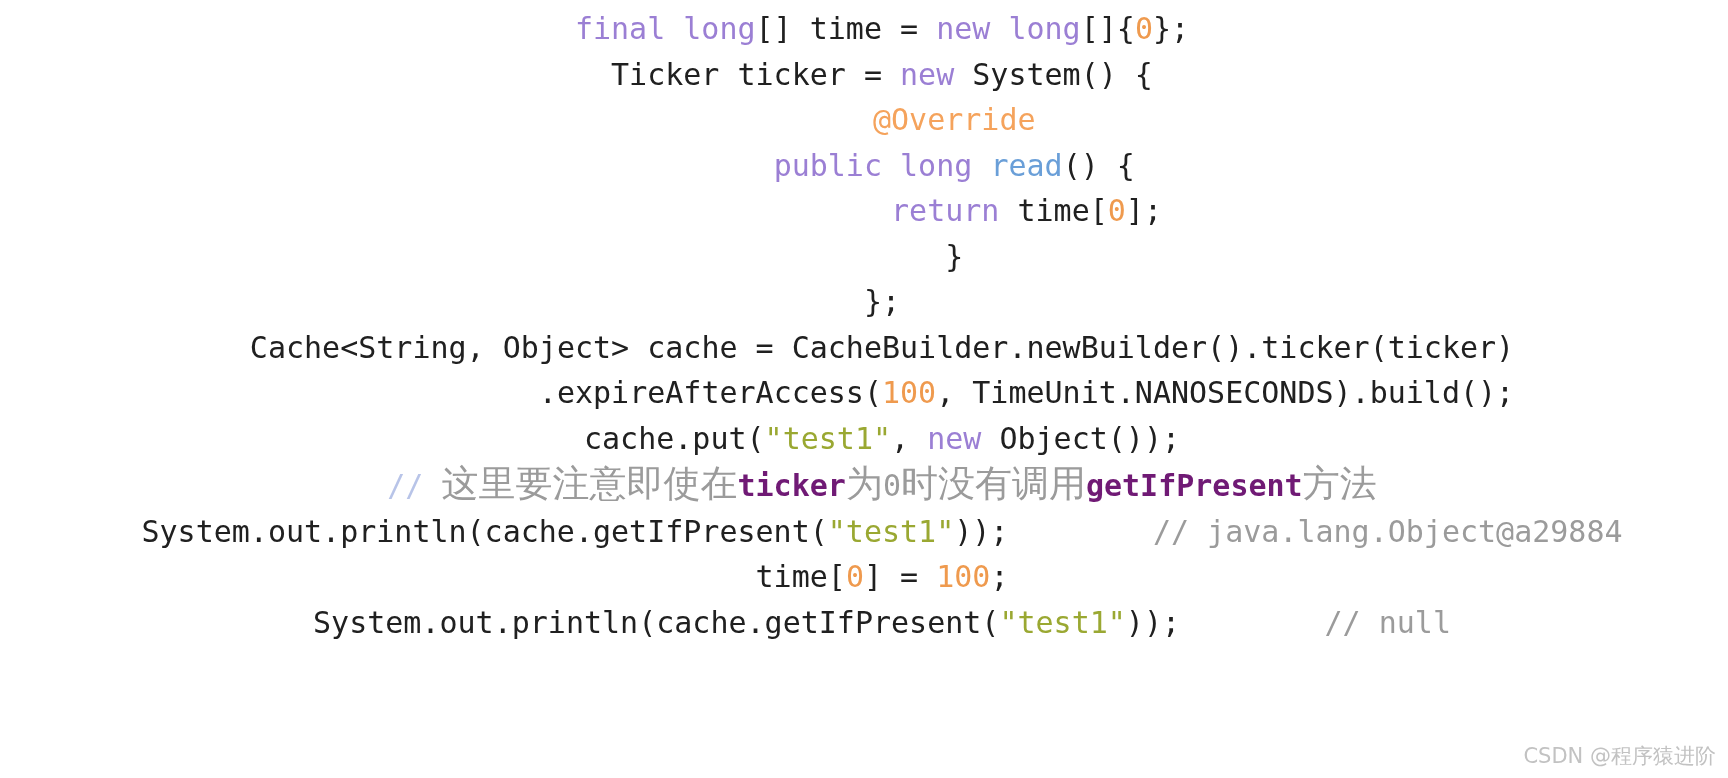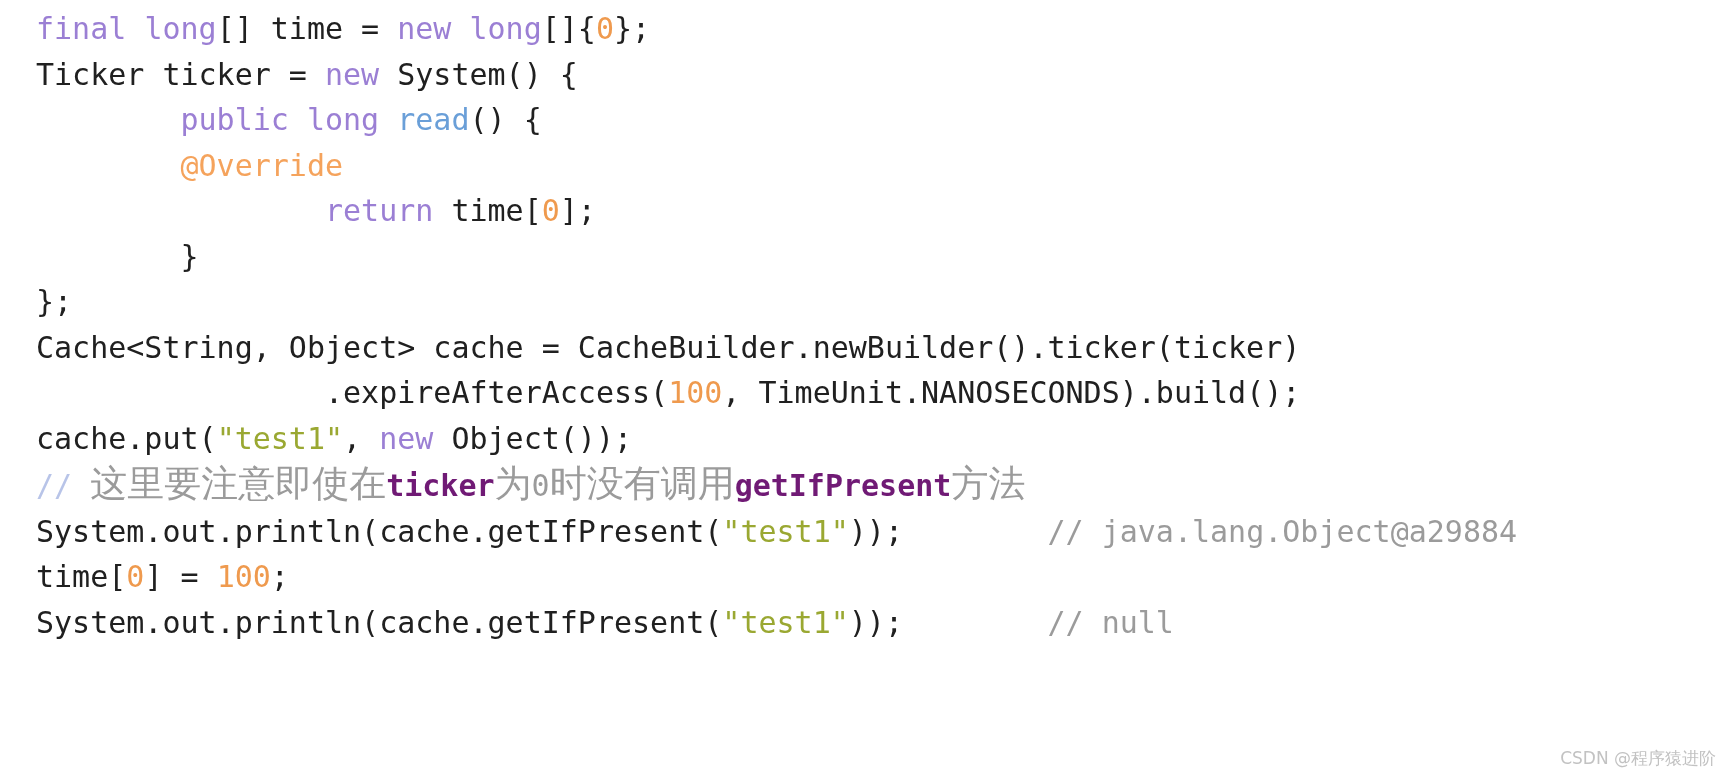--- a/index.html
+++ b/index.html
@@ -13,20 +13,21 @@
     overflow: hidden;
     font-family: "DejaVu Sans Mono", "Liberation Mono", monospace;
   }
 
   #code-block {
     padding: 6px 0 14px 36px;
     box-sizing: border-box;
     width: 100%;
     height: 100%;
     position: relative;
+    text-align: center;
   }
 
   .code-line {
     font-size: 30px;
     line-height: 45.5px;
     white-space: pre;
     color: #202020;
     letter-spacing: 0px;
   }
 
@@ -44,33 +45,33 @@
   .cjk {
     font-family: "DejaVu Sans", "Liberation Sans", sans-serif;
     font-size: 37px;
   }
 
   #watermark {
     position: absolute;
     right: 12px;
     bottom: 8px;
     font-family: "DejaVu Sans", "Liberation Sans", sans-serif;
-    font-size: 17px;
+    font-size: 21px;
     color: #c2c2c2;
     white-space: pre;
   }
 </style>
 </head>
 <body>
 
 <div id="code-block">
     <div class="code-line"><span class="tok-keyword">final</span><span class="tok-plain"> </span><span class="tok-keyword">long</span><span class="tok-plain">[] </span><span class="tok-plain">time</span><span class="tok-plain"> = </span><span class="tok-keyword">new</span><span class="tok-plain"> </span><span class="tok-keyword">long</span><span class="tok-plain">[]{</span><span class="tok-number">0</span><span class="tok-plain">};</span></div>
     <div class="code-line"><span class="tok-plain">Ticker ticker = </span><span class="tok-keyword">new</span><span class="tok-plain"> System() {</span></div>
+    <div class="code-line"><span class="tok-plain">        </span><span class="tok-annotation">@Override</span></div>
     <div class="code-line"><span class="tok-plain">        </span><span class="tok-keyword">public</span><span class="tok-plain"> </span><span class="tok-keyword">long</span><span class="tok-plain"> </span><span class="tok-method">read</span><span class="tok-plain">() {</span></div>
-    <div class="code-line"><span class="tok-plain">        </span><span class="tok-annotation">@Override</span></div>
     <div class="code-line"><span class="tok-plain">                </span><span class="tok-keyword">return</span><span class="tok-plain"> time[</span><span class="tok-number">0</span><span class="tok-plain">];</span></div>
     <div class="code-line"><span class="tok-plain">        }</span></div>
     <div class="code-line"><span class="tok-plain">};</span></div>
     <div class="code-line"><span class="tok-plain">Cache&lt;String, Object&gt; cache = CacheBuilder.newBuilder().ticker(ticker)</span></div>
     <div class="code-line"><span class="tok-plain">                .expireAfterAccess(</span><span class="tok-number">100</span><span class="tok-plain">, TimeUnit.NANOSECONDS).build();</span></div>
     <div class="code-line"><span class="tok-plain">cache.put(</span><span class="tok-string">"test1"</span><span class="tok-plain">, </span><span class="tok-keyword">new</span><span class="tok-plain"> Object());</span></div>
     <div class="code-line"><span class="tok-comment-slash">// </span><span class="tok-comment cjk">这里要注意即使在</span><span class="tok-comment-code">ticker</span><span class="tok-comment cjk">为</span><span class="tok-comment">0</span><span class="tok-comment cjk">时没有调用</span><span class="tok-comment-code">getIfPresent</span><span class="tok-comment cjk">方法</span></div>
     <div class="code-line"><span class="tok-plain">System.out.println(cache.getIfPresent(</span><span class="tok-string">"test1"</span><span class="tok-plain">));        </span><span class="tok-comment">// java.lang.Object@a29884</span></div>
     <div class="code-line"><span class="tok-plain">time[</span><span class="tok-number">0</span><span class="tok-plain">] = </span><span class="tok-number">100</span><span class="tok-plain">;</span></div>
     <div class="code-line"><span class="tok-plain">System.out.println(cache.getIfPresent(</span><span class="tok-string">"test1"</span><span class="tok-plain">));        </span><span class="tok-comment">// null</span></div>

